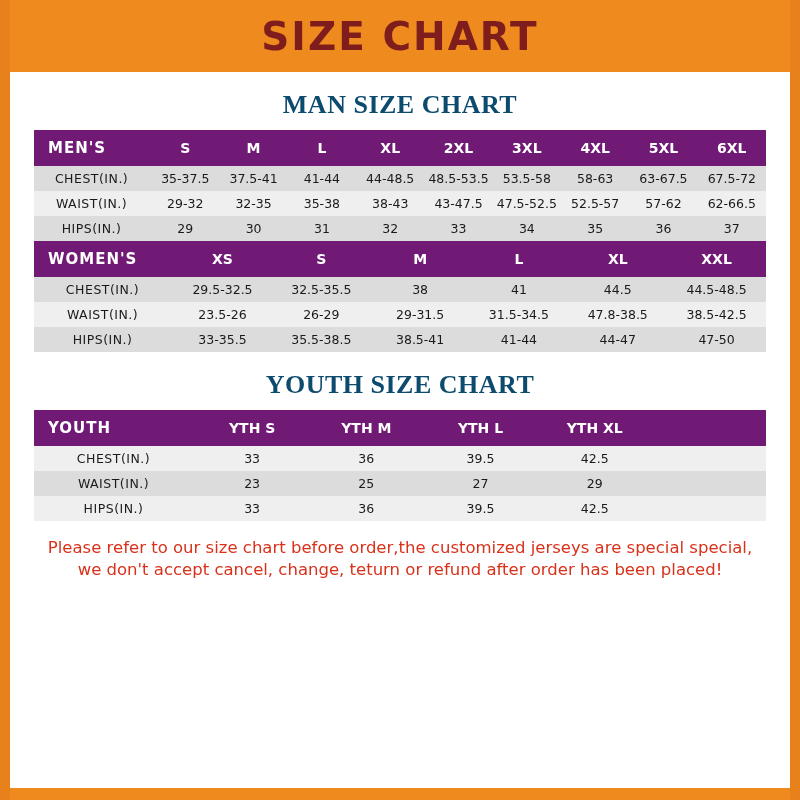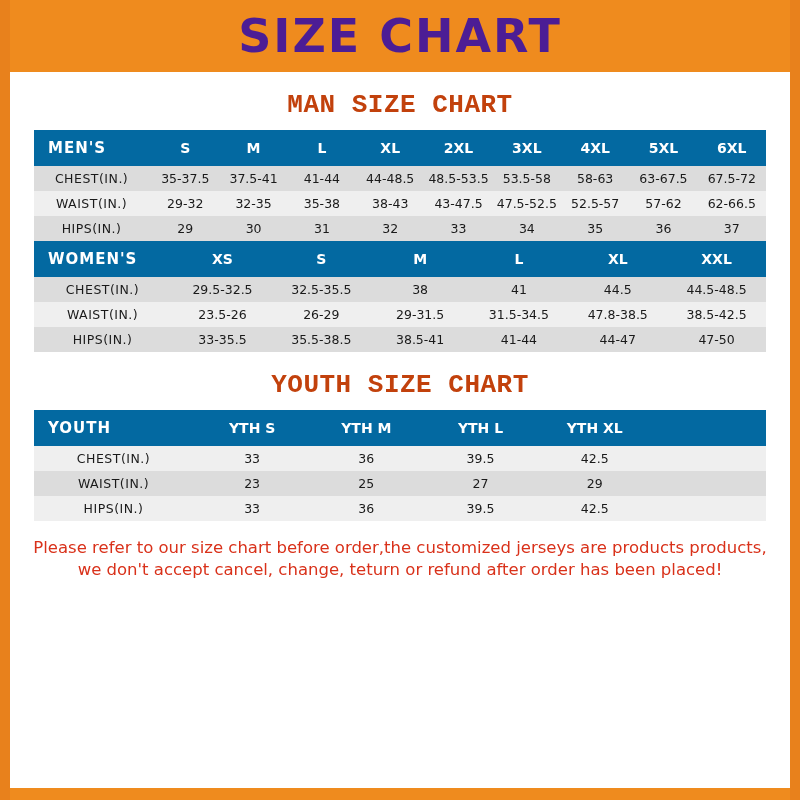--- a/index.html
+++ b/index.html
@@ -24,52 +24,52 @@
     background: #ef8b1e;
     height: 72px;
     display: flex;
     align-items: center;
     justify-content: center;
     margin: 0 -10px;
   }
   .banner-title {
     font-family: "DejaVu Sans", sans-serif;
     font-weight: bold;
-    font-size: 46px;
+    font-size: 39px;
     letter-spacing: 2px;
-    color: #4c1d95;
+    color: #7f1d1d;
     text-align: left;
     line-height: 1;
   }
   .section-title {
     text-align: center;
     font-weight: bold;
     font-size: 26px;
     letter-spacing: 0.5px;
-    color: #c2410c;
+    color: #0c4a6e;
     margin: 18px 0 10px 0;
-    font-family: Liberation Mono, monospace;
+    font-family: Liberation Serif, serif;
   }
   .chart-wrap {
     padding: 0 24px;
   }
   table.size-table {
     width: 100%;
     border-collapse: collapse;
     table-layout: fixed;
     font-size: 12.5px;
   }
   table.size-table th, table.size-table td {
     text-align: center;
     padding: 5px 2px;
     font-family: "DejaVu Sans", sans-serif;
     white-space: nowrap;
   }
   table.size-table thead th {
-    background: #0369a1;
+    background: #701a75;
     color: #ffffff;
     font-weight: bold;
     font-size: 14px;
     padding: 9px 2px;
   }
   table.size-table thead th.rowlabel {
     text-align: left;
     padding-left: 14px;
     font-size: 15px;
     letter-spacing: 1px;
@@ -253,18 +253,18 @@
           <td>36</td>
           <td>39.5</td>
           <td>42.5</td>
           <td></td>
         </tr>
       </tbody>
     </table>
   </div>
 
   <div class="footer-note">
-    <div>Please refer to our size chart before order,the customized jerseys are products products,</div>
+    <div>Please refer to our size chart before order,the customized jerseys are special special,</div>
     <div>we don't accept cancel, change, teturn or refund after order has been placed!</div>
   </div>
 
   <div class="bottom-bar"></div>
 </div>
 
 </body></html>

